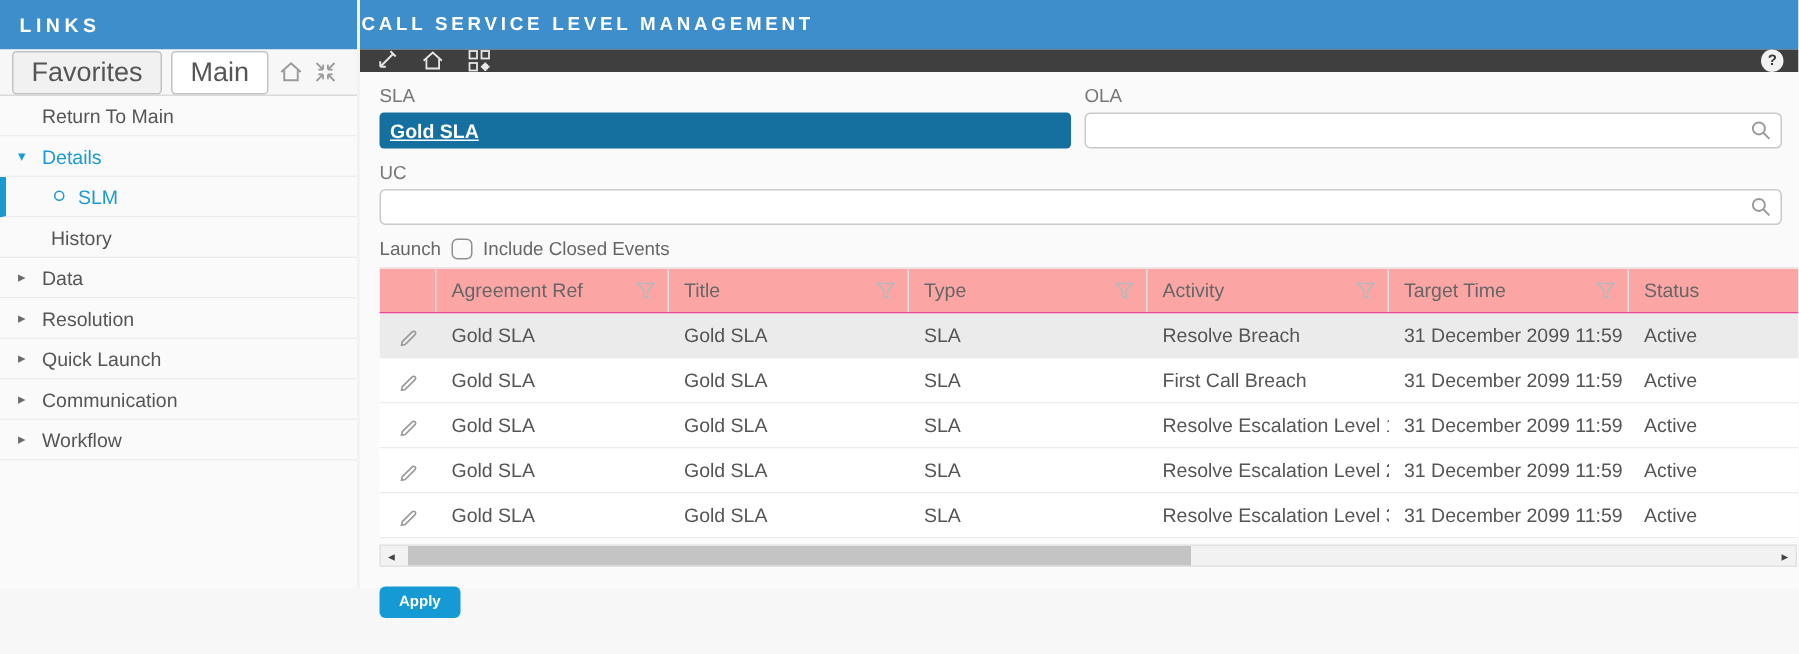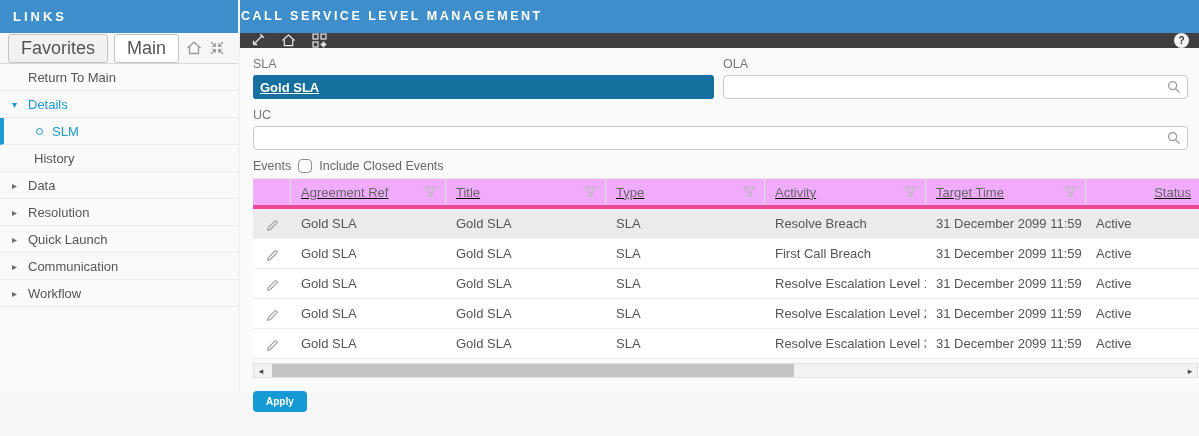--- a/index.html
+++ b/index.html
@@ -54,24 +54,24 @@
     font-family:"Liberation Sans", sans-serif; }
   .search-ic { position:absolute; right:7px; top:5px; }
 
   .events-row { display:flex; align-items:center; gap:7px; font-size:12.5px;
     color:#666; margin-bottom:5px; }
   .checkbox { width:14px; height:14px; border:1.5px solid #8f8f8f; border-radius:4px;
     background:#fafafa; display:inline-block; cursor:pointer; }
 
   
   .tbl { width:100%; overflow:hidden; background:#fff; border-top:1px solid #e8e8e8; }
-  .tbl-head { display:flex; height:30px; background:#f0abfc; border-bottom:4px solid #ec4899;text-decoration:underline; }
+  .tbl-head { display:flex; height:30px; background:#fca5a5; border-bottom:1px solid #ec4899; }
   .th { display:flex; align-items:center; justify-content:space-between;
     font-size:13px; color:#666; padding:0 8px 0 10px; border-right:1px solid #ddd; flex:none; }
-  .th:last-child { border-right:none;justify-content:flex-end; }
+  .th:last-child { border-right:none; }
   .tr { display:flex; height:30px; align-items:center; border-bottom:1px solid #ececec;
     background:#fff; }
   .tr.sel { background:#ebebeb; }
   .td { font-size:13px; color:#555; padding:0 8px 0 10px; flex:none; white-space:nowrap;
     overflow:hidden; }
   .c0 { width:38px; display:flex; align-items:center; justify-content:center; padding:0; }
   .c1 { width:155px; } .c2 { width:160px; } .c3 { width:159px; }
   .c4 { width:161px; } .c5 { width:160px; } .c6 { width:130px; flex:1; }
   .edit-btn { display:inline-flex; cursor:pointer; }
 
@@ -210,21 +210,21 @@
               <svg width="14" height="14" viewBox="0 0 14 14" fill="none" stroke="#9a9a9a" stroke-width="1.3">
                 <circle cx="5.6" cy="5.6" r="4"></circle>
                   <path d="M8.7 8.7 L12.6 12.6"></path>
               </svg>
             </span>
           </div>
         </div>
       </div>
 
       <div class="events-row">
-        <span>Events</span>
+        <span>Launch</span>
         <span class="checkbox"></span>
         <span>Include Closed Events</span>
       </div>
 
       <div class="tbl">
         <div class="tbl-head" id="tblHead">
             <div class="th c0"></div>
             <div class="th c1">
               <span>Agreement Ref</span>
               <svg width="13" height="12" viewBox="0 0 13 12" fill="none" stroke="#b8b8b8" stroke-width="1.1">

